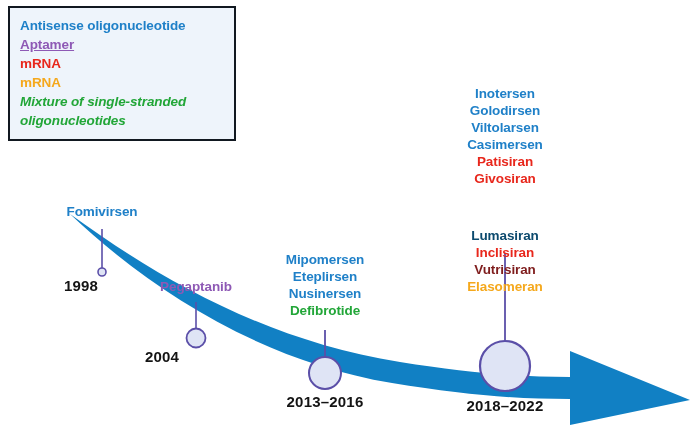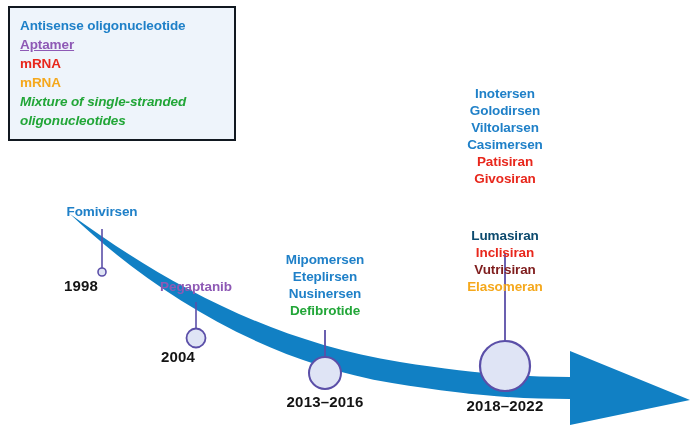--- a/index.html
+++ b/index.html
@@ -127,17 +127,17 @@
     <div class="label-line" style="color: rgb(31, 128, 200);">Casimersen</div>
     <div class="label-line" style="color: rgb(232, 39, 28);">Patisiran</div>
     <div class="label-line" style="color: rgb(232, 39, 28);">Givosiran</div>
     <div class="label-line" style="color: #0c4a6e; margin-top: 40px;">Lumasiran</div>
     <div class="label-line" style="color: rgb(232, 39, 28);">Inclisiran</div>
     <div class="label-line" style="color: #7f1d1d;">Vutrisiran</div>
     <div class="label-line" style="color: rgb(245, 168, 28);">Elasomeran</div>
   </div>
 
   <div class="year-caption" style="left: 53px; top: 277px; width: 56px; color: rgb(20, 20, 20);">1998</div>
-  <div class="year-caption" style="left: 150px; top: 348px; width: 56px; color: rgb(20, 20, 20);">2004</div>
+  <div class="year-caption" style="left: 134px; top: 348px; width: 56px; color: rgb(20, 20, 20);">2004</div>
   <div class="year-caption" style="left: 269px; top: 393px; width: 112px; color: rgb(20, 20, 20);">2013–2016</div>
   <div class="year-caption" style="left: 449px; top: 397px; width: 112px; color: rgb(20, 20, 20);">2018–2022</div>
 
 </div>
 
 </body></html>

